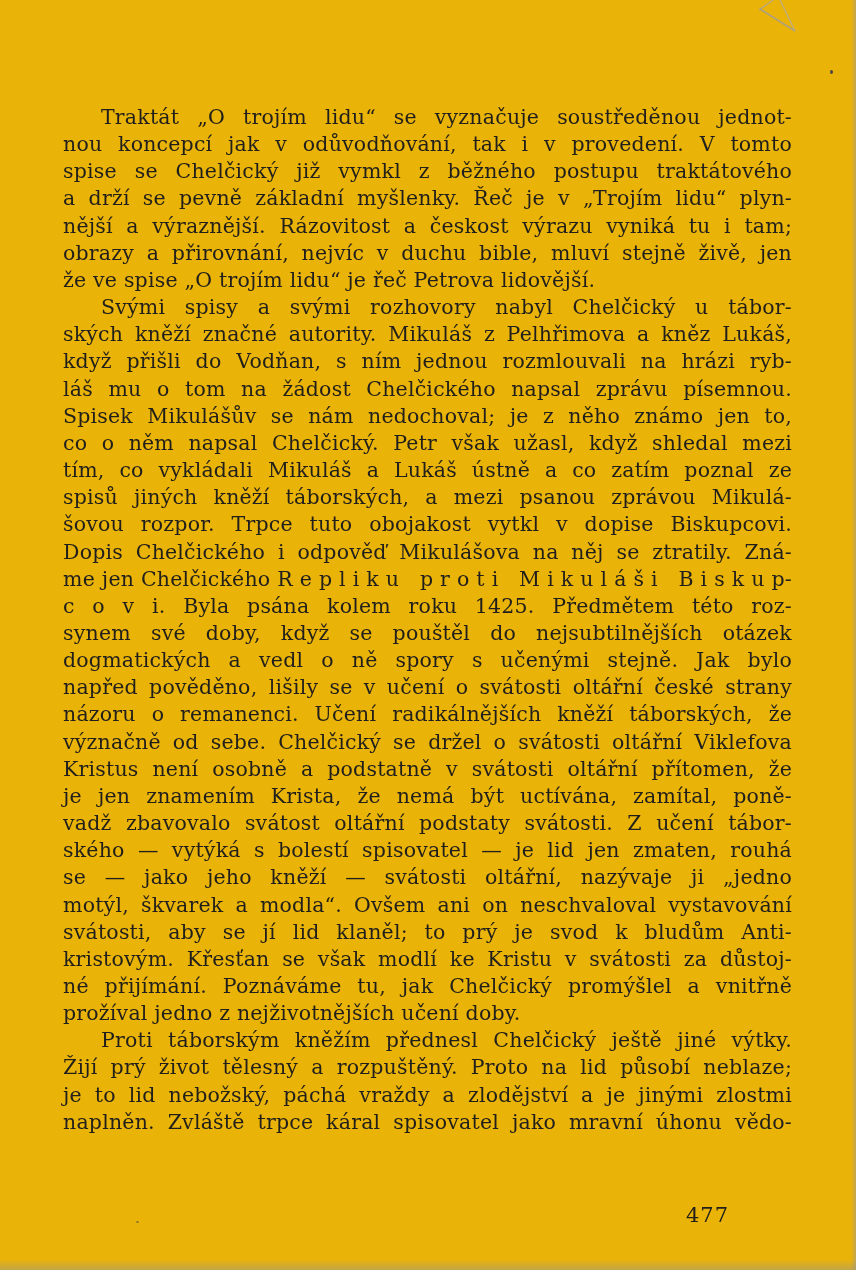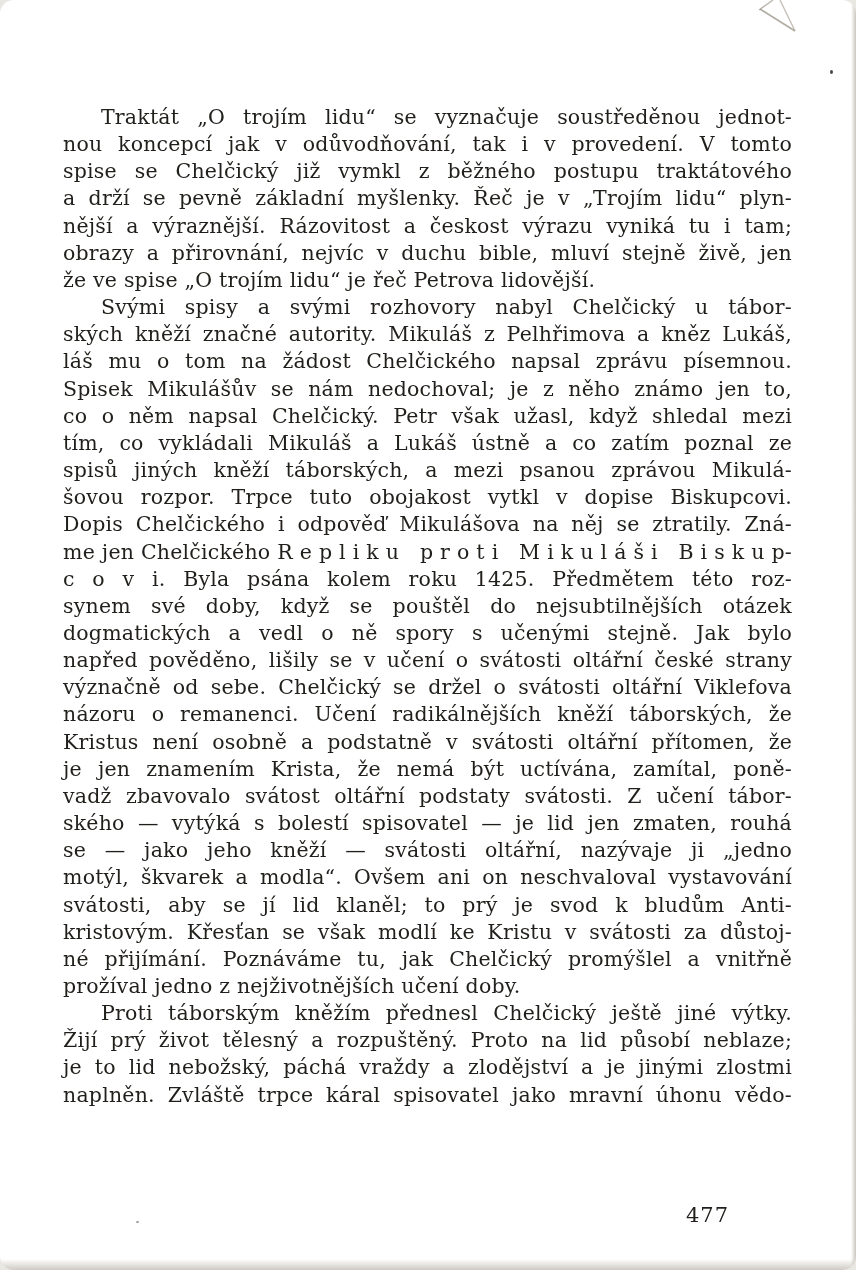--- a/index.html
+++ b/index.html
@@ -4,25 +4,24 @@
 <style>
   html, body {
     margin: 0;
     padding: 0;
     background: #e9e7e2;
   }
   .page {
     position: relative;
     width: 856px;
     height: 1270px;
-    background: #ffffff;
+    background: #eab308;
     overflow: hidden;
     font-family: "DejaVu Serif", "Liberation Serif", serif;
     color: #211f1b;
-    border-radius: 14px;
   }
   
   .edge-right {
     position: absolute;
     top: 0; right: 0;
     width: 5px; height: 100%;
     background: linear-gradient(to right, rgba(175,168,156,0), rgba(160,152,138,0.55));
   }
   .edge-bottom {
     position: absolute;
@@ -91,34 +90,35 @@
   <div class="text-body">
       <div class="line indent">Traktát „O trojím lidu“ se vyznačuje soustředěnou jednot-</div>
       <div class="line">nou koncepcí jak v odůvodňování, tak i v provedení. V tomto</div>
       <div class="line">spise se Chelčický již vymkl z běžného postupu traktátového</div>
       <div class="line">a drží se pevně základní myšlenky. Řeč je v „Trojím lidu“ plyn-</div>
       <div class="line">nější a výraznější. Rázovitost a českost výrazu vyniká tu i tam;</div>
       <div class="line">obrazy a přirovnání, nejvíc v duchu bible, mluví stejně živě, jen</div>
       <div class="line last">že ve spise „O trojím lidu“ je řeč Petrova lidovější.</div>
       <div class="line indent">Svými spisy a svými rozhovory nabyl Chelčický u tábor-</div>
       <div class="line">ských kněží značné autority. Mikuláš z Pelhřimova a kněz Lukáš,</div>
+      <div class="line">když přišli do Vodňan, s ním jednou rozmlouvali na hrázi ryb-</div>
       <div class="line">láš mu o tom na žádost Chelčického napsal zprávu písemnou.</div>
       <div class="line">Spisek Mikulášův se nám nedochoval; je z něho známo jen to,</div>
       <div class="line">co o něm napsal Chelčický. Petr však užasl, když shledal mezi</div>
       <div class="line">tím, co vykládali Mikuláš a Lukáš ústně a co zatím poznal ze</div>
       <div class="line">spisů jiných kněží táborských, a mezi psanou zprávou Mikulá-</div>
       <div class="line">šovou rozpor. Trpce tuto obojakost vytkl v dopise Biskupcovi.</div>
       <div class="line">Dopis Chelčického i odpověď Mikulášova na něj se ztratily. Zná-</div>
       <div class="line">me jen Chelčického R e p l i k u p r o t i M i k u l á š i B i s k u p-</div>
       <div class="line">c o v i. Byla psána kolem roku 1425. Předmětem této roz-</div>
       <div class="line">synem své doby, když se pouštěl do nejsubtilnějších otázek</div>
       <div class="line">dogmatických a vedl o ně spory s učenými stejně. Jak bylo</div>
       <div class="line">napřed pověděno, lišily se v učení o svátosti oltářní české strany</div>
+      <div class="line">názoru o remanenci. Učení radikálnějších kněží táborských, že</div>
       <div class="line">význačně od sebe. Chelčický se držel o svátosti oltářní Viklefova</div>
-      <div class="line">názoru o remanenci. Učení radikálnějších kněží táborských, že</div>
       <div class="line">Kristus není osobně a podstatně v svátosti oltářní přítomen, že</div>
       <div class="line">je jen znamením Krista, že nemá být uctívána, zamítal, poně-</div>
       <div class="line">vadž zbavovalo svátost oltářní podstaty svátosti. Z učení tábor-</div>
       <div class="line">ského — vytýká s bolestí spisovatel — je lid jen zmaten, rouhá</div>
       <div class="line">se — jako jeho kněží — svátosti oltářní, nazývaje ji „jedno</div>
       <div class="line">motýl, škvarek a modla“. Ovšem ani on neschvaloval vystavování</div>
       <div class="line">svátosti, aby se jí lid klaněl; to prý je svod k bludům Anti-</div>
       <div class="line">kristovým. Křesťan se však modlí ke Kristu v svátosti za důstoj-</div>
       <div class="line">né přijímání. Poznáváme tu, jak Chelčický promýšlel a vnitřně</div>
       <div class="line last">prožíval jedno z nejživotnějších učení doby.</div>

